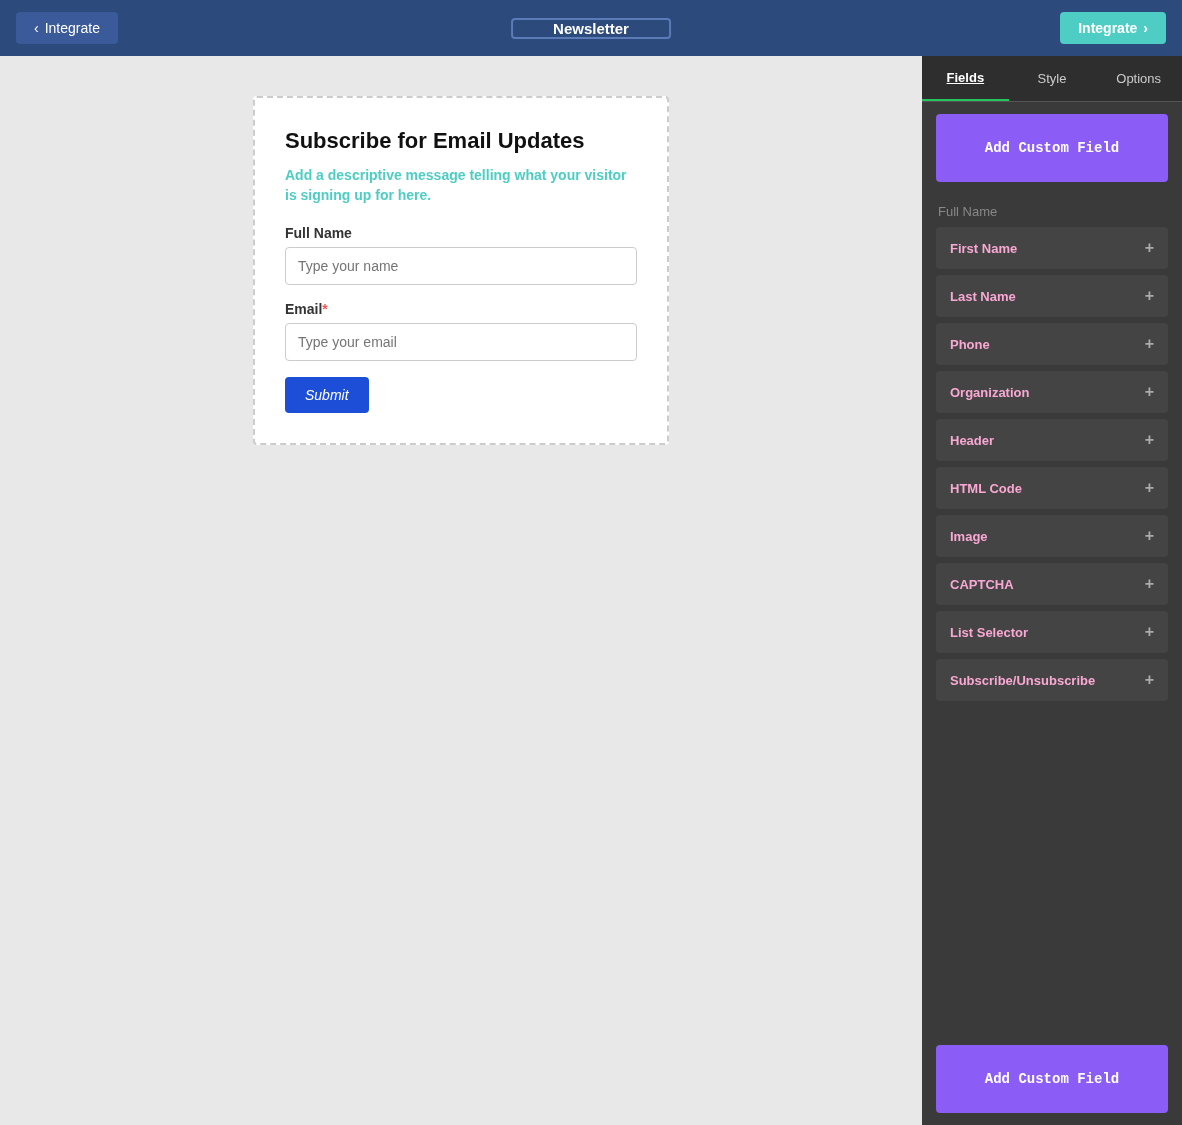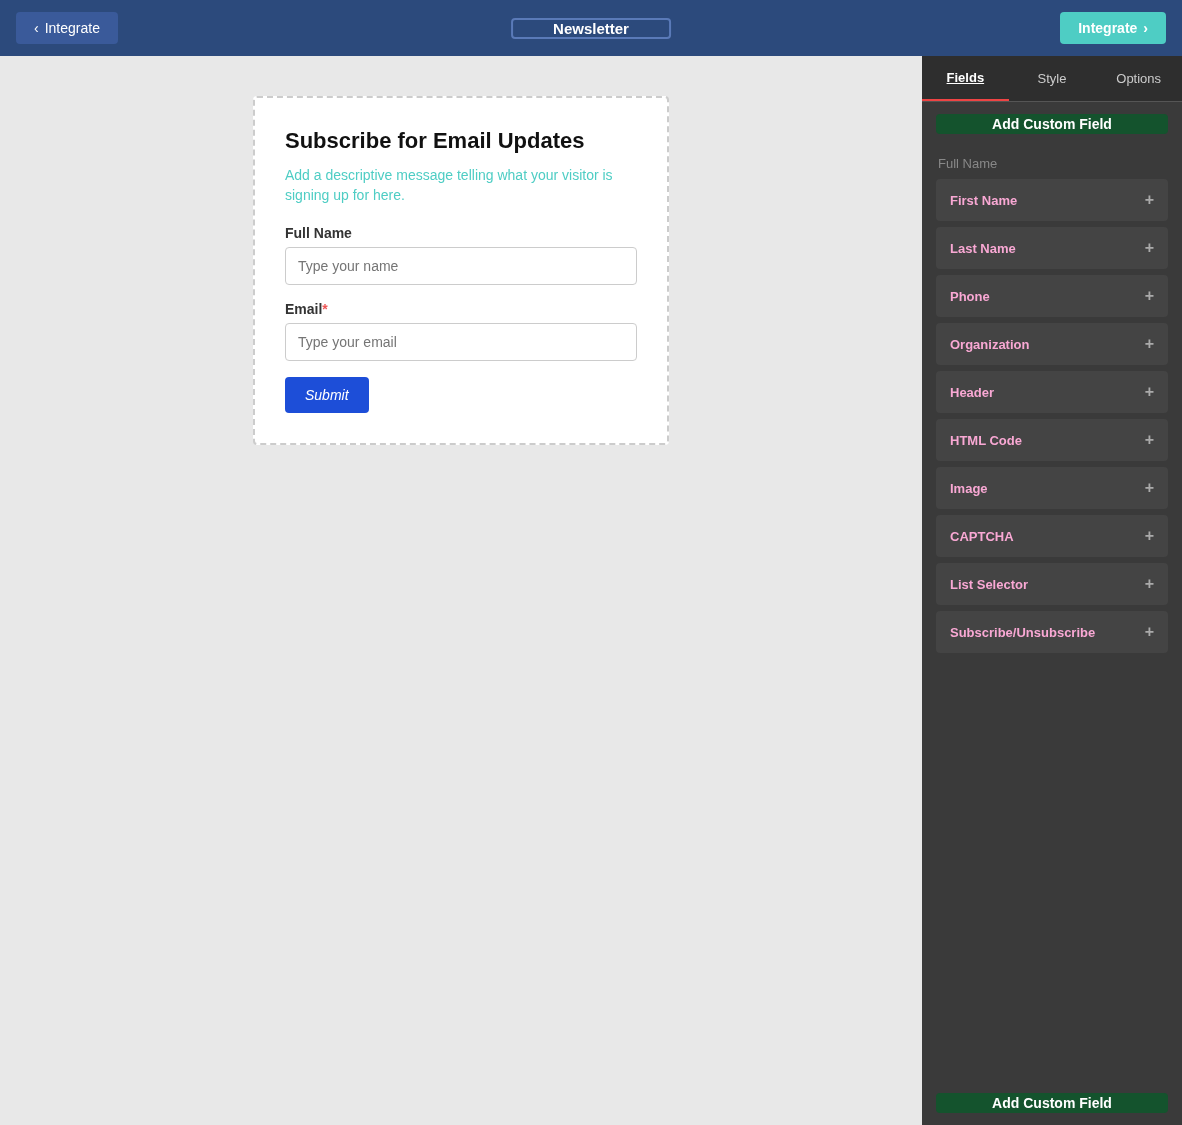--- a/index.html
+++ b/index.html
@@ -85,20 +85,21 @@
       font-size: 22px;
       font-weight: bold;
       margin-bottom: 12px;
       color: #111;
     }
     .form-description {
       font-size: 14px;
       color: #333;
       margin-bottom: 20px;
       line-height: 1.4;
+      font-weight: bold;
     }
     .form-description span {
       color: #4ecdc4;
     }
     .field-label {
       font-size: 14px;
       font-weight: bold;
       color: #333;
       margin-bottom: 6px;
       display: block;
@@ -148,38 +149,39 @@
       text-align: center;
       font-size: 13px;
       color: #ccc;
       cursor: pointer;
       background: transparent;
       border: none;
     }
     .sidebar-tab.active {
       color: white;
       font-weight: bold;
-      border-bottom: 2px solid #ef4444;
+      border-bottom: 2px solid #22c55e;
       text-decoration: underline;
     }
 
     
     .add-custom-top {
       padding: 12px 14px;
     }
     .add-custom-btn {
       width: 100%;
-      background: #14532d;
-      color: white;
-      border: none;
-      border-radius: 4px;
-      padding: 2px;
-      font-size: 14px;
-      font-weight: bold;
-      cursor: pointer;
+      background: #8b5cf6;
+      color: white;
+      border: none;
+      border-radius: 4px;
+      padding: 26px;
+      font-size: 14px;
+      font-weight: bold;
+      cursor: pointer;
+      font-family: Liberation Mono, monospace;
     }
 
     
     .full-name-label {
       padding: 10px 16px 8px 16px;
       color: #888;
       font-size: 13px;
     }
 
     

